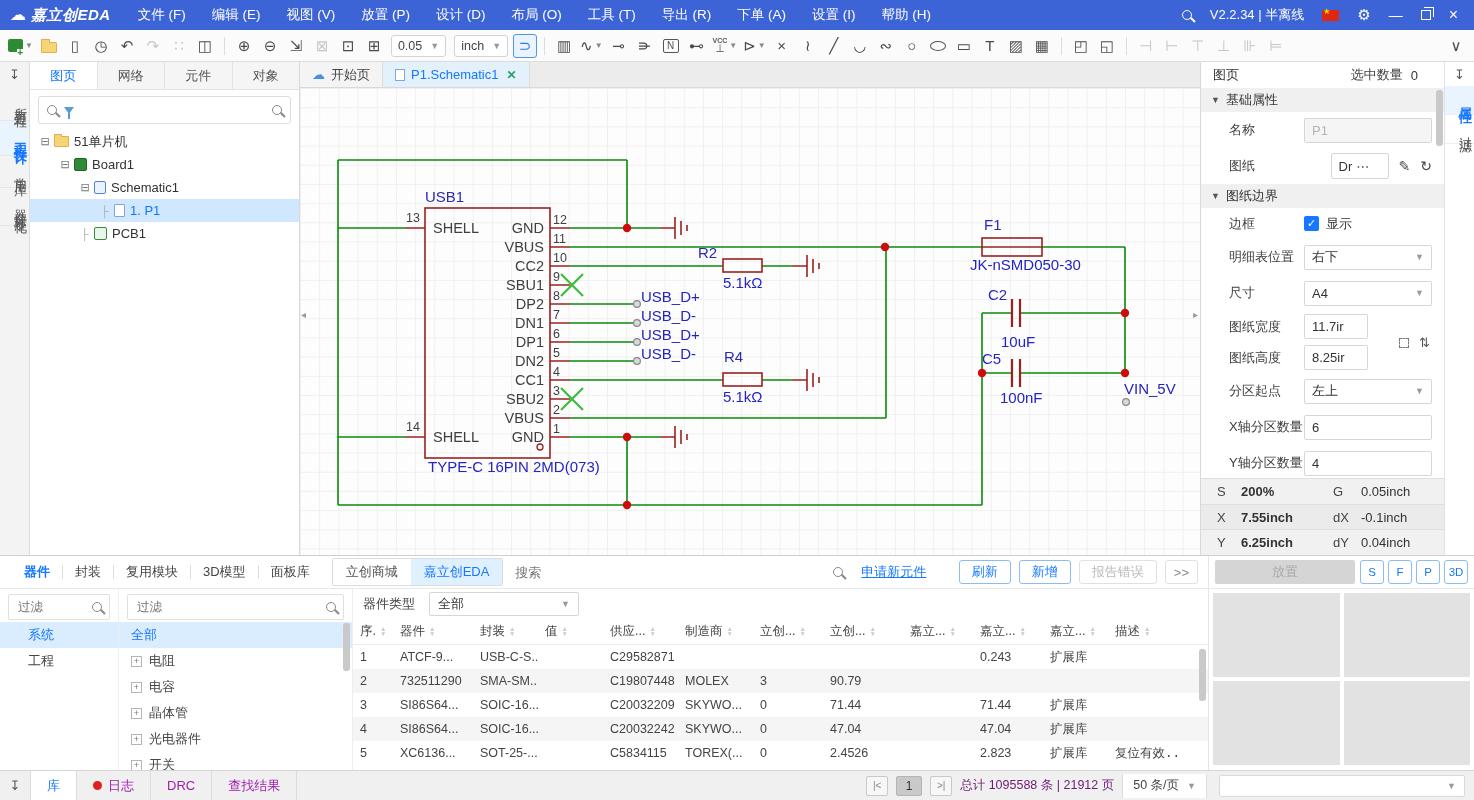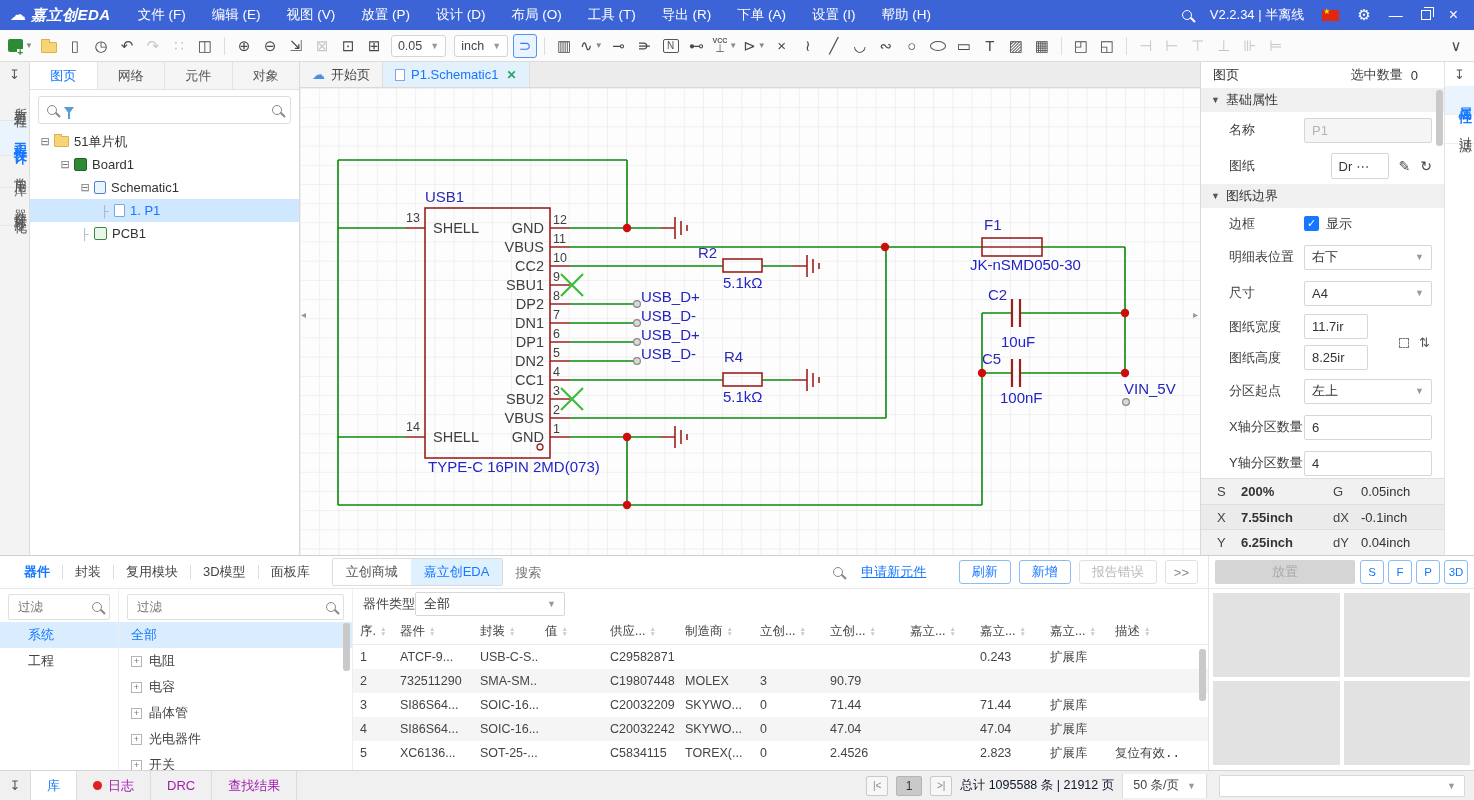--- a/index.html
+++ b/index.html
@@ -164,21 +164,21 @@
   #col3{position:absolute;left:352px;top:0;bottom:0;right:266px;border-left:1px solid #eee;}
   #col4{position:absolute;right:0;top:0;bottom:0;width:266px;border-left:1px solid #e5e5e5;}
   .filter-box{display:flex;align-items:center;height:26px;margin:5px 8px 2px 8px;border:1px solid #e0e0e0;border-radius:2px;padding:0 7px;gap:6px;}
   .filter-box input{flex:1;border:none;outline:none;font-size:12.5px;min-width:0;font-family:inherit;}
   .sys-item{height:26px;display:flex;align-items:center;padding:0 28px;font-size:13px;color:#444;cursor:pointer;}
   .sys-item.selected{background:#d9edff;color:#1677ff;}
   .cat-all{height:26px;display:flex;align-items:center;padding:0 12px;font-size:13px;color:#1677ff;background:#d9edff;cursor:pointer;}
   .cat-item{height:26px;display:flex;align-items:center;gap:7px;padding:0 12px;font-size:13px;color:#444;cursor:pointer;}
   .cat-exp{width:11px;height:11px;border:1px solid #b5b5b5;font-size:9px;line-height:9px;text-align:center;color:#777;flex:none;}
   #col2-scroll{position:absolute;right:2px;top:34px;width:7px;height:48px;background:#c9c9c9;border-radius:3px;}
-  #type-row{display:flex;align-items:center;height:30px;padding:0 10px;gap:0;}
+  #type-row{display:flex;align-items:center;height:30px;padding:0 10px;gap:14px;}
   #type-row .tlabel{font-size:13px;color:#444;}
   #type-select{width:150px;height:24px;border:1px solid #d6d6d6;border-radius:2px;display:flex;align-items:center;
     padding:0 8px;font-size:13px;color:#333;cursor:pointer;}
   #type-select .caret{margin-left:auto;font-size:9px;color:#999;}
   #ptable{font-size:12.5px;}
   .t-head{display:flex;height:26px;align-items:center;border-bottom:1px solid #ececec;color:#444;}
   .t-cell{padding:0 7px;white-space:nowrap;overflow:hidden;display:flex;align-items:center;gap:4px;flex:none;}
   .sort{display:flex;flex-direction:column;line-height:4.5px;font-size:6.5px;color:#ccc;}
   .t-row{display:flex;height:24px;align-items:center;color:#444;cursor:pointer;}
   .t-row.alt{background:#f5f5f5;}
@@ -193,21 +193,21 @@
   .sb-tab{height:30px;display:flex;align-items:center;gap:6px;padding:0 16px;font-size:13px;color:#a21caf;
     border-right:1px solid #dcdcdc;cursor:pointer;}
   .sb-tab:first-of-type{border-left:1px solid #dcdcdc;}
   .sb-tab.active{background:#fff;color:#1677ff;}
   .red-dot{width:9px;height:9px;border-radius:50%;background:#e02020;display:inline-block;}
   #sb-right{margin-left:auto;display:flex;align-items:center;gap:8px;}
   .pg-btn{width:22px;height:20px;border:1px solid #c9c9c9;background:#f7f7f7;border-radius:2px;color:#888;
     font-size:10px;display:flex;align-items:center;justify-content:center;cursor:pointer;}
   #pg-cur{width:26px;height:20px;background:#c9c9c9;border:1px solid #b5b5b5;border-radius:2px;color:#333;
     font-size:12px;display:flex;align-items:center;justify-content:center;}
-  #pg-total{font-size:12.5px;color:#0f172a;white-space:nowrap;}
+  #pg-total{font-size:12.5px;color:#701a75;white-space:nowrap;}
   #pg-size{height:24px;background:#fff;border-left:1px solid #ddd;border-right:1px solid #ddd;display:flex;
     align-items:center;gap:8px;padding:0 10px;font-size:12.5px;color:#444;cursor:pointer;}
   #pg-size .caret{font-size:9px;color:#999;}
   #sbar-select{width:246px;height:22px;background:#fff;border:1px solid #d9d9d9;border-radius:2px;margin:0 9px 0 12px;
     display:flex;align-items:center;cursor:pointer;}
   #sbar-select .caret{margin-left:auto;font-size:9px;color:#999;margin-right:8px;}
 </style>
 </head>
 <body>
 

